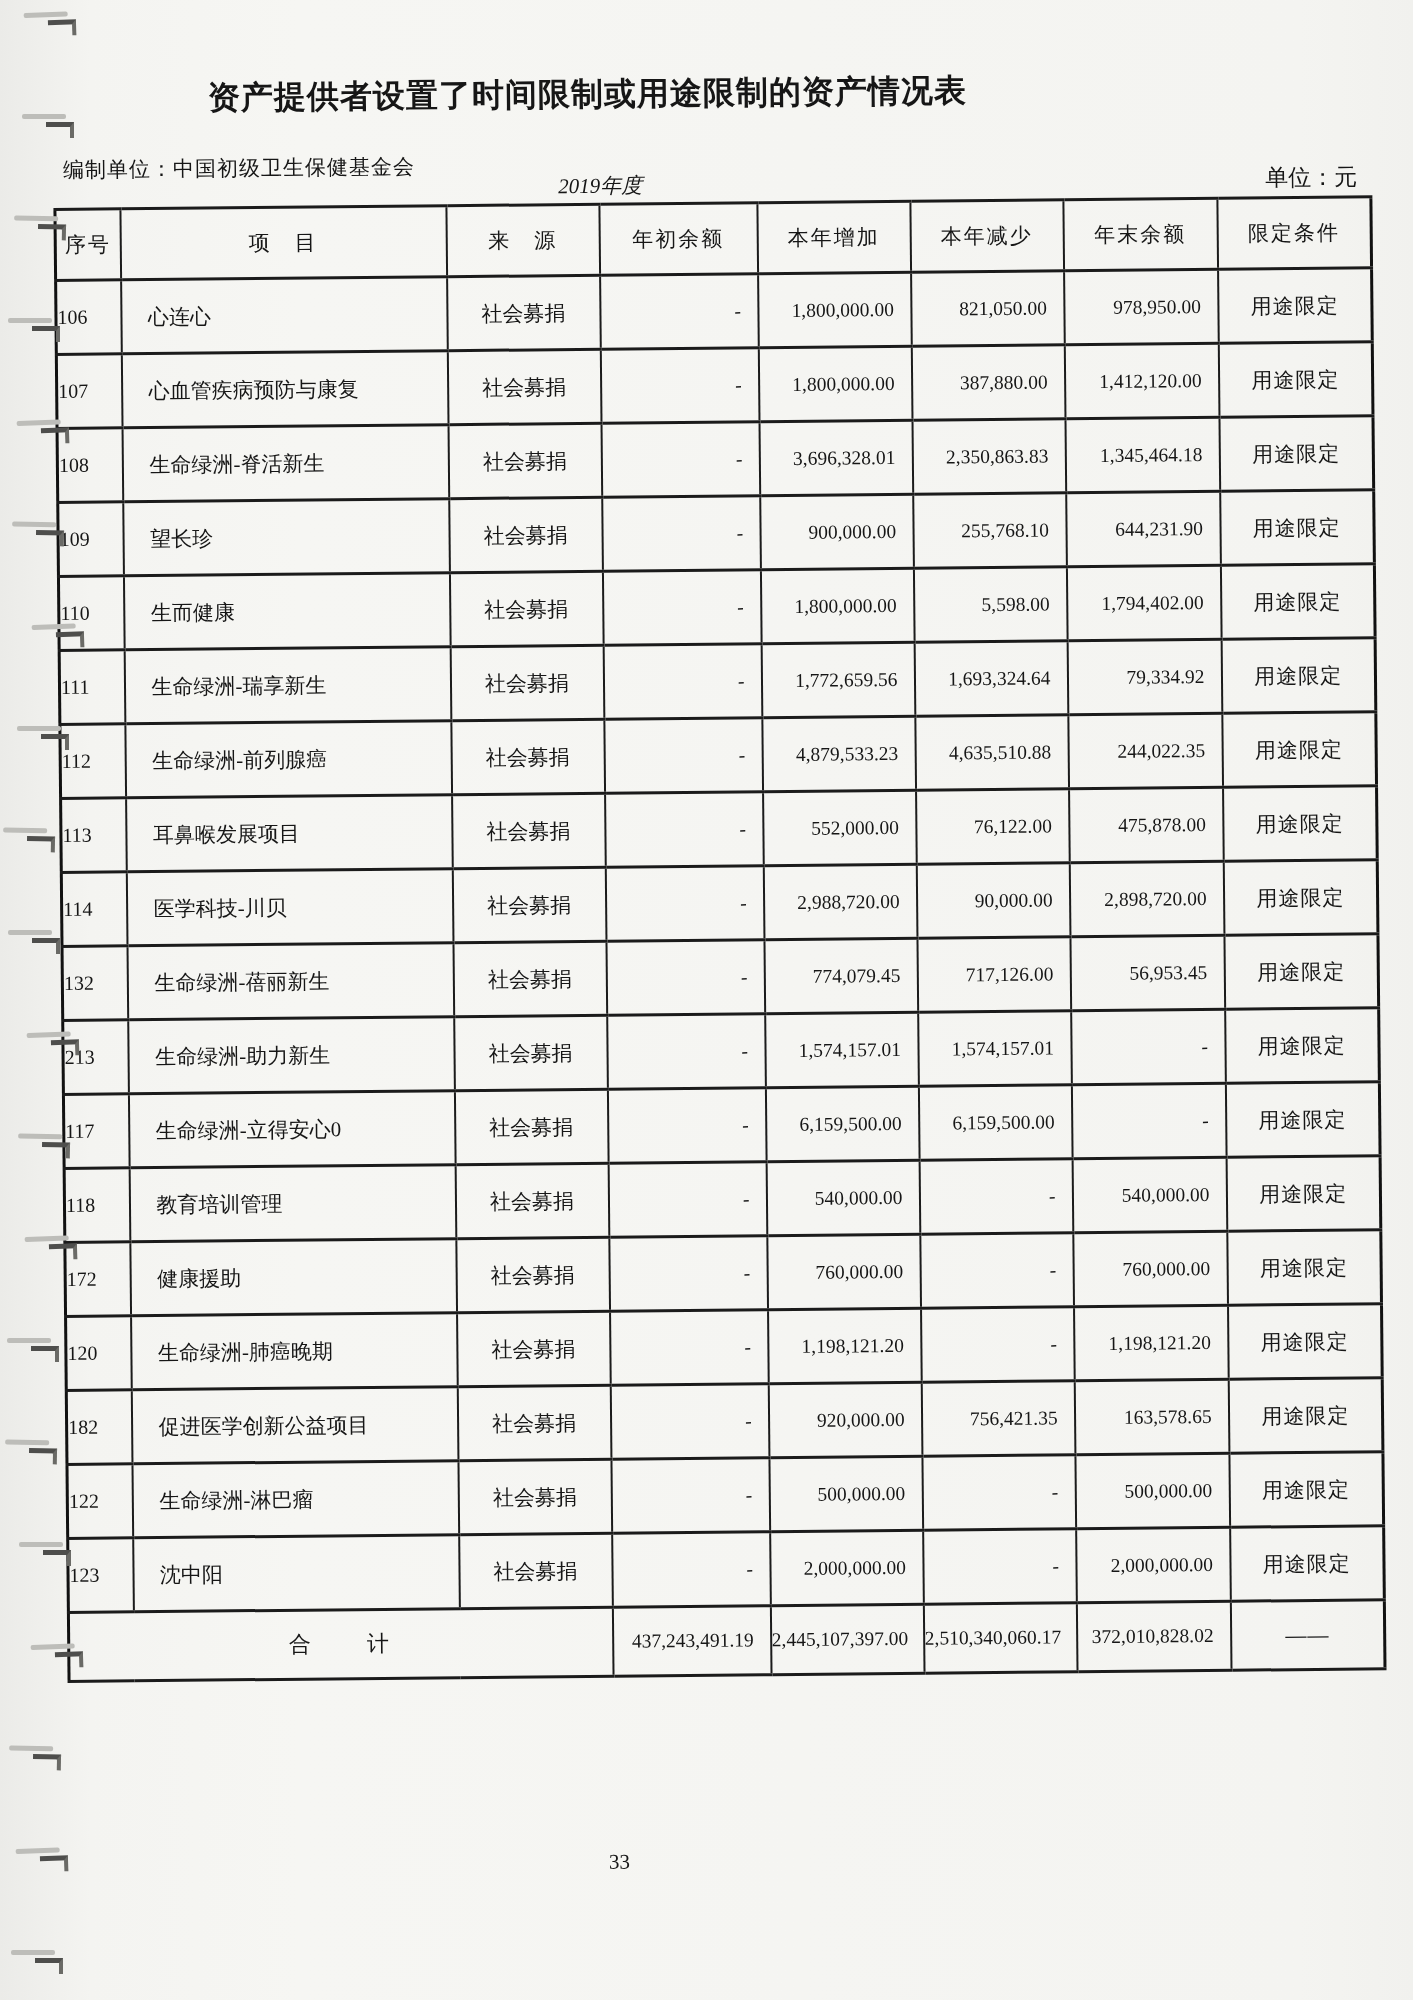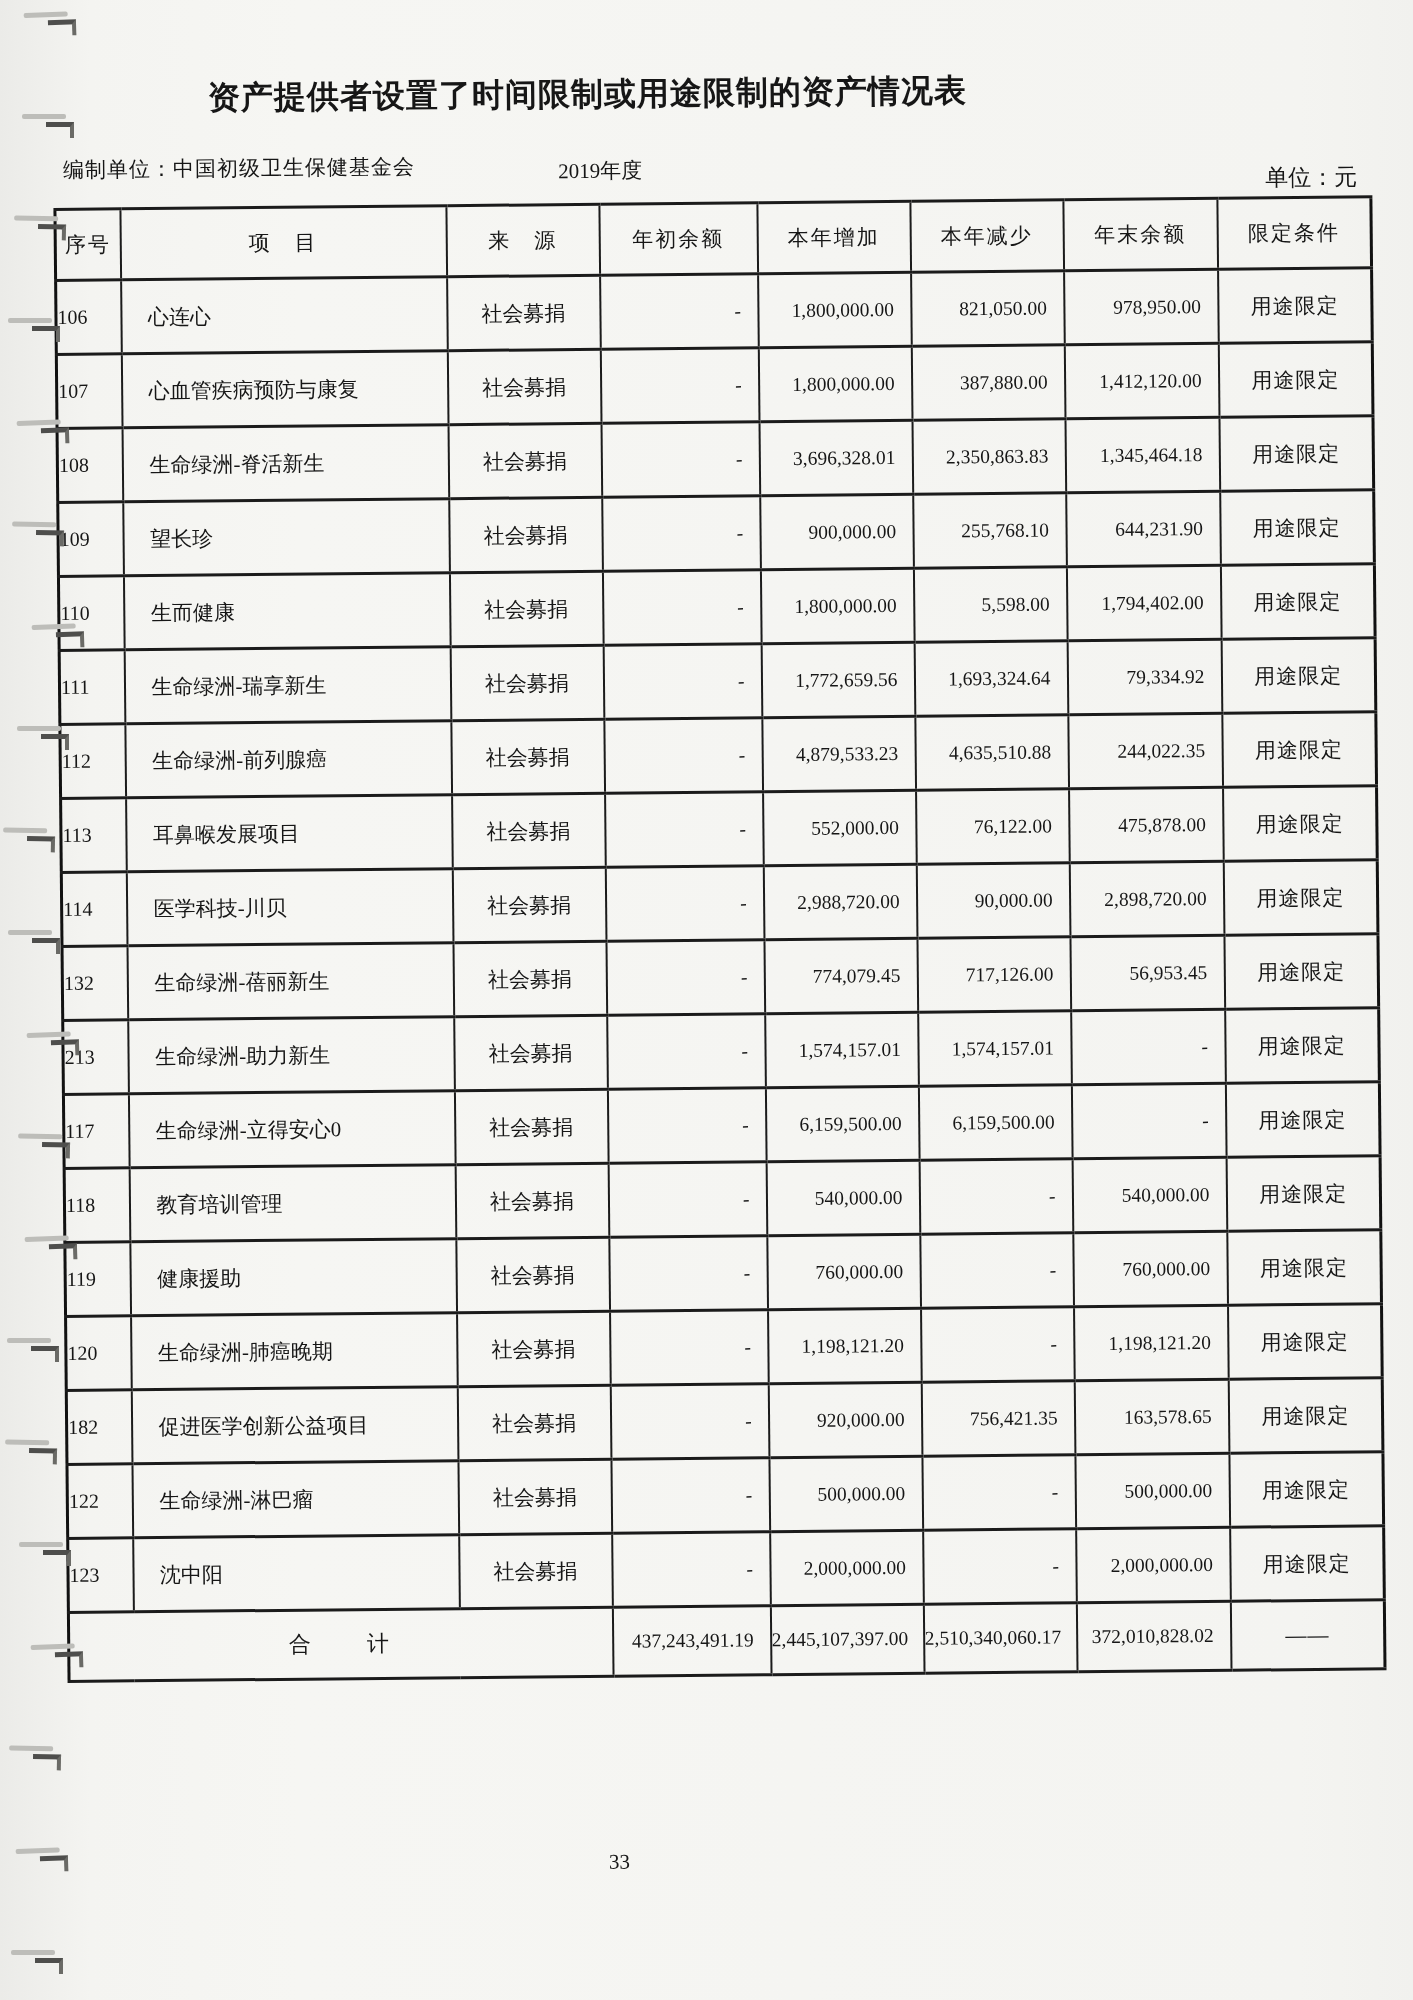--- a/index.html
+++ b/index.html
@@ -26,21 +26,21 @@
   .title{
     margin:18px 0 0 0;
     width:1320px;text-align:center;
     transform:translateX(-125px);
     font-size:32px;font-weight:bold;letter-spacing:1px;
   }
   .meta-row{
     position:relative;height:46px;margin-top:26px;font-size:21px;
   }
   .meta-prepared{position:absolute;left:10px;top:8px;letter-spacing:1px;}
-  .meta-year{position:absolute;left:505px;top:14px;}
+  .meta-year{position:absolute;left:505px;top:29px;font-style:italic;}
   .meta-unit{position:absolute;right:16px;top:26px;font-size:23px;}
 
   table{
     border-collapse:collapse;table-layout:fixed;
     width:1316px;margin-top:14px;
     background:transparent;
   }
   col.c0{width:65px;}col.c1{width:326px;}col.c2{width:153px;}col.c3{width:158px;}
   col.c4{width:153px;}col.c5{width:153px;}col.c6{width:154px;}col.c7{width:154px;}
   th,td{
@@ -262,21 +262,21 @@
     <td class="c-item">教育培训管理</td>
     <td class="c-source">社会募捐</td>
     <td class="c-num">-</td>
     <td class="c-num">540,000.00</td>
     <td class="c-num">-</td>
     <td class="c-num">540,000.00</td>
     <td class="c-restrict">用途限定</td>
   </tr>
 
   <tr>
-    <td class="c-no">119</td>
+    <td class="c-no">172</td>
     <td class="c-item">健康援助</td>
     <td class="c-source">社会募捐</td>
     <td class="c-num">-</td>
     <td class="c-num">760,000.00</td>
     <td class="c-num">-</td>
     <td class="c-num">760,000.00</td>
     <td class="c-restrict">用途限定</td>
   </tr>
 
   <tr>

